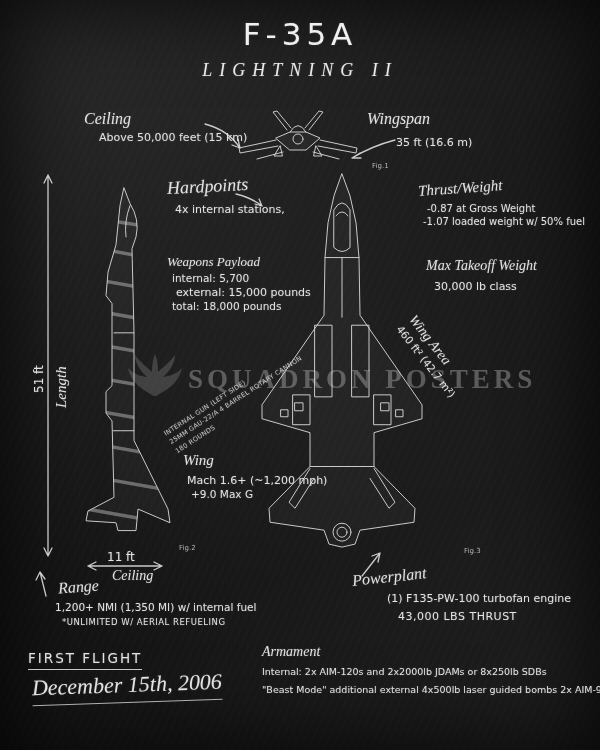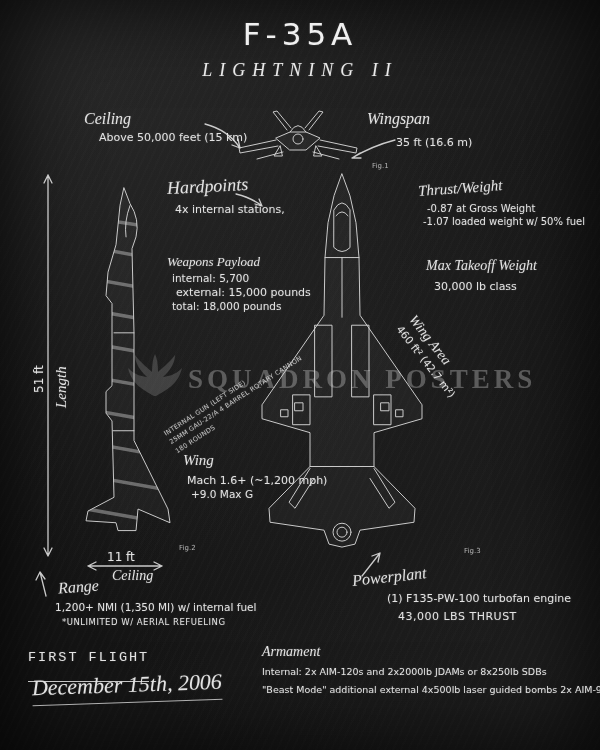--- a/index.html
+++ b/index.html
@@ -33,21 +33,21 @@
   svg.lineart .stripe { stroke:rgba(215,215,215,.45); stroke-width:3.5; }
   #arrows path { fill:none; stroke:#dedede; stroke-width:1.3; stroke-linecap:round; opacity:.9; }
 
   .watermark-text {
     font-family:"Liberation Serif", serif; font-weight:bold;
     font-size:27px; letter-spacing:4px; color:rgba(160,160,160,.48); white-space:nowrap;
   }
   .wm-icon { opacity:.5; }
 
   .rot-l90 { transform:rotate(-90deg); transform-origin:left top; }
-  .underline { border-bottom:1.5px solid rgba(230,230,230,.85); padding-bottom:16px;font-family:Liberation Mono, monospace; }.z2{z-index:2}.z3{z-index:3}.z4{z-index:4}.z5{z-index:5}
+  .underline { border-bottom:1.5px solid rgba(230,230,230,.85); padding-bottom:3px; }.z2{z-index:2}.z3{z-index:3}.z4{z-index:4}.z5{z-index:5}
 </style>
 </head>
 <body>
 
 <div class="poster">
 
   <div class="abs chalk title z5">F-35A</div>
   <div class="abs chalk subtitle script z5">LIGHTNING II</div>
 
   <svg class="abs wm-icon z2" style="left:126px;top:352px" width="58" height="58" viewBox="0 0 58 58">

